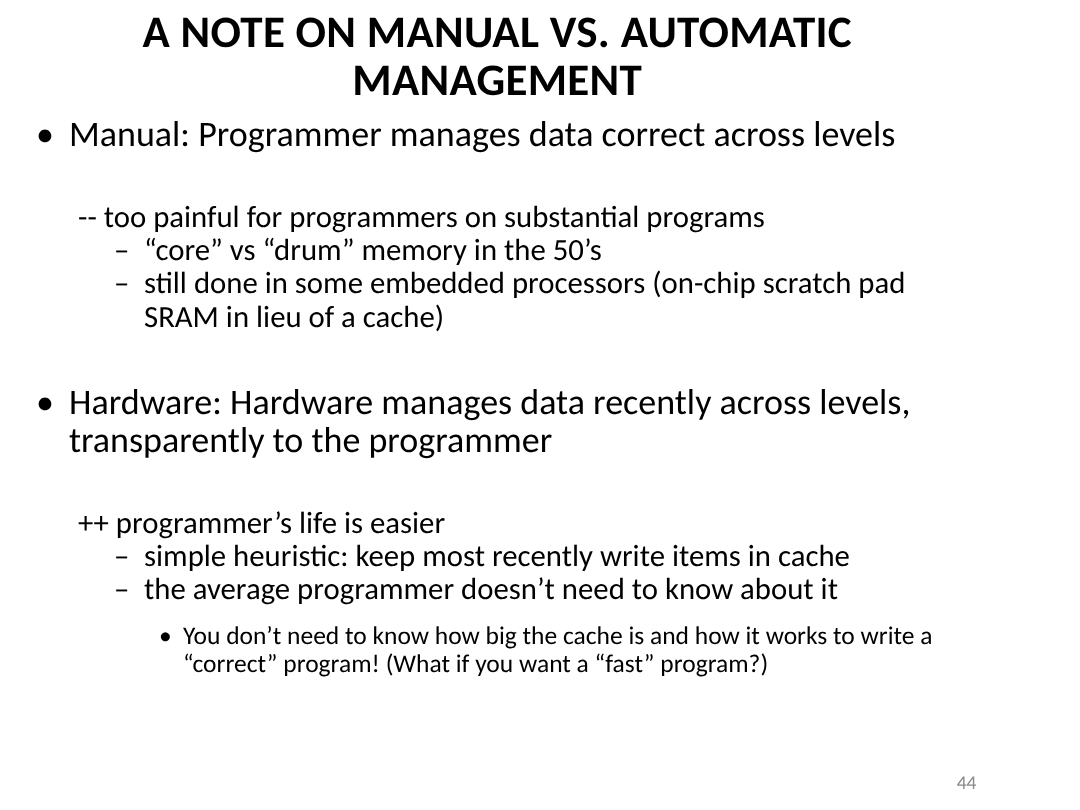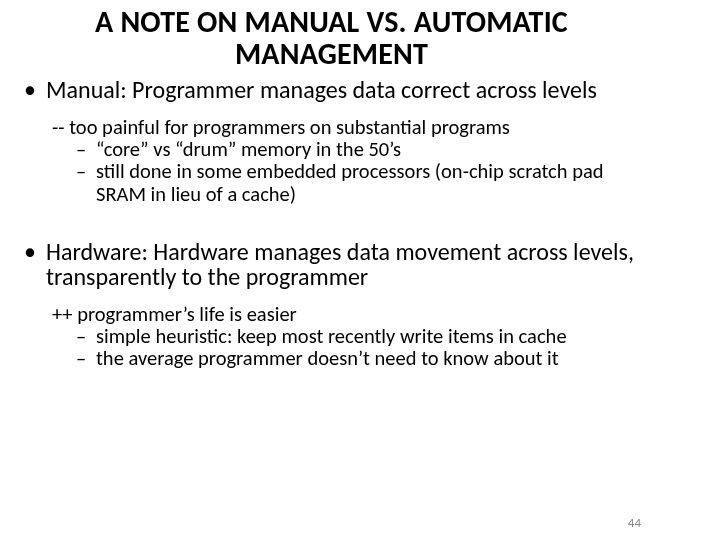--- a/index.html
+++ b/index.html
@@ -47,21 +47,21 @@
     color: #000;
     font-size: 24px;
   }
   .under { }
 
   
   .note {
     font-size: 20.5px;
     line-height: 1.08;
     padding-left: 34px;
-    margin-top: 14px;
+    margin-top: 31px;
   }
 
   
   .l2 {
     padding-left: 58px;
   }
   .l2 > li {
     position: relative;
     font-size: 20.5px;
     line-height: 1.08;
@@ -90,21 +90,21 @@
     position: absolute;
     left: 0;
     top: 0;
     font-size: 17px;
   }
 
   .gap { height: 28px; }
 
   .pagenum {
     position: absolute;
-    right: 22px;
+    right: 12px;
     bottom: 10px;
     font-size: 13px;
     color: #8a8a8a;
   }
 </style>
 </head>
 <body>
 
 <div class="slide">
 
@@ -121,27 +121,30 @@
     <div class="note">-- too painful for programmers on substantial programs</div>
     <ul class="l2">
       <li>“core” vs “drum” memory in the 50’s</li>
       <li>still done in some embedded processors (on-chip scratch pad SRAM in lieu of a cache)</li>
     </ul>
 
     <div class="gap"></div>
 
     <ul class="l1">
       <li>
-        <span class="under">Hardware:</span><span> Hardware manages data movement across levels, transparently to the programmer</span>
+        <span class="under">Hardware:</span><span> Hardware manages data recently across levels, transparently to the programmer</span>
       </li>
     </ul>
 
     <div class="note">++ programmer’s life is easier</div>
     <ul class="l2">
       <li>simple heuristic: keep most recently write items in cache</li>
       <li>the average programmer doesn’t need to know about it</li>
     </ul>
 
+    <ul class="l3">
+      <li>You don’t need to know how big the cache is and how it works to write a “correct” program! (What if you want a “fast” program?)</li>
+    </ul>
 
   </div>
 
   <div class="pagenum">44</div>
 </div>
 
 </body></html>

